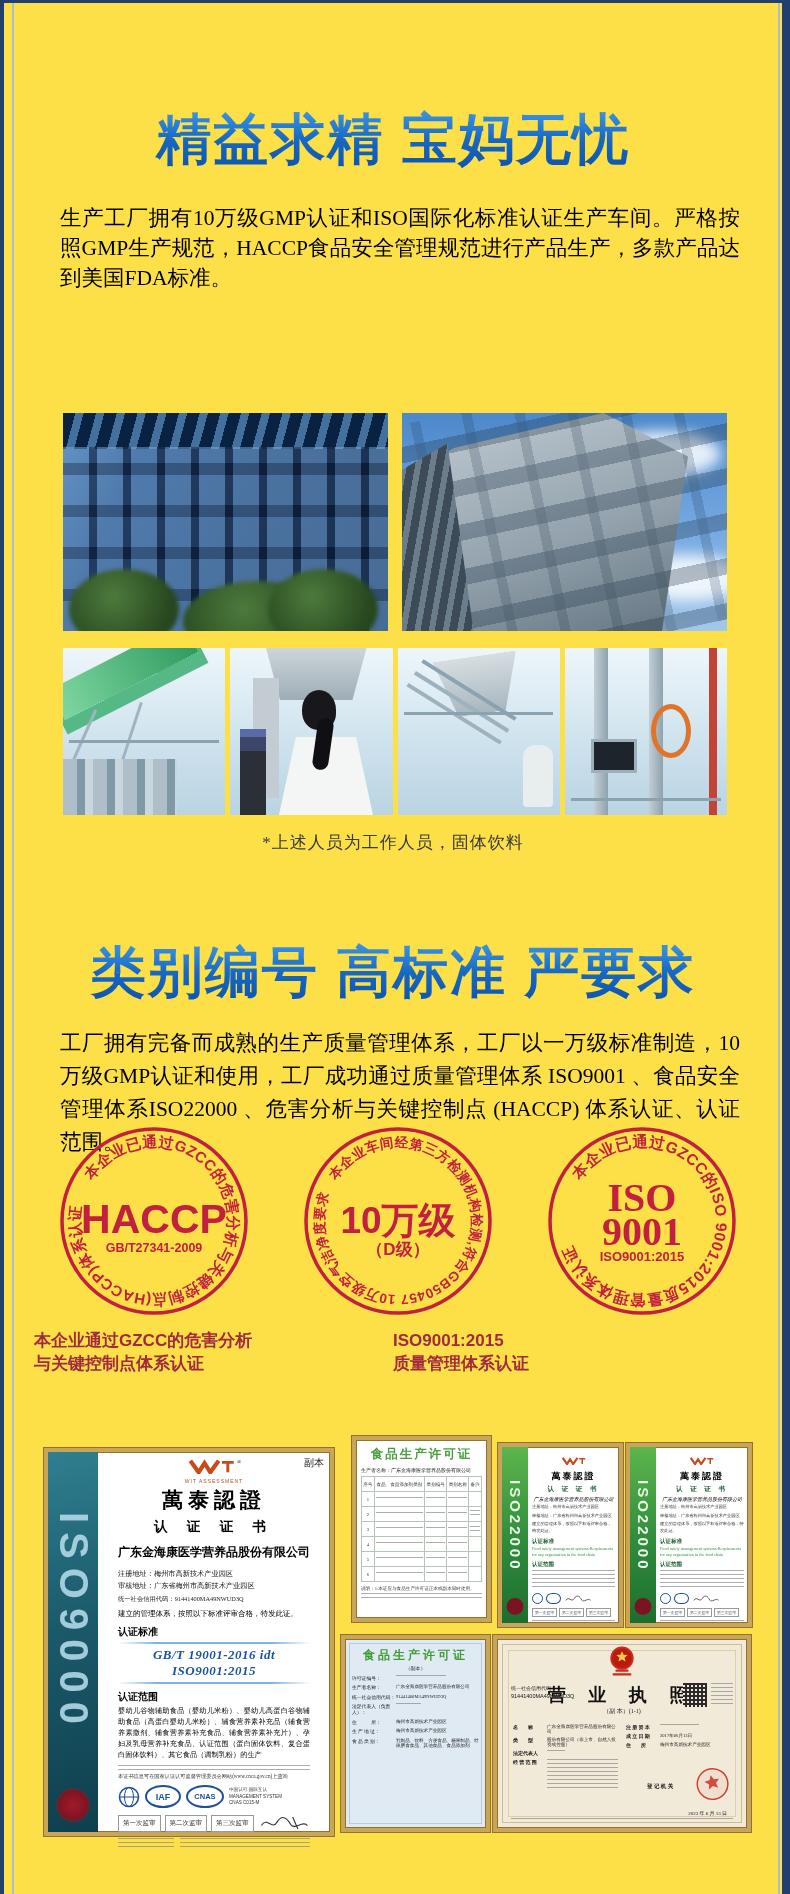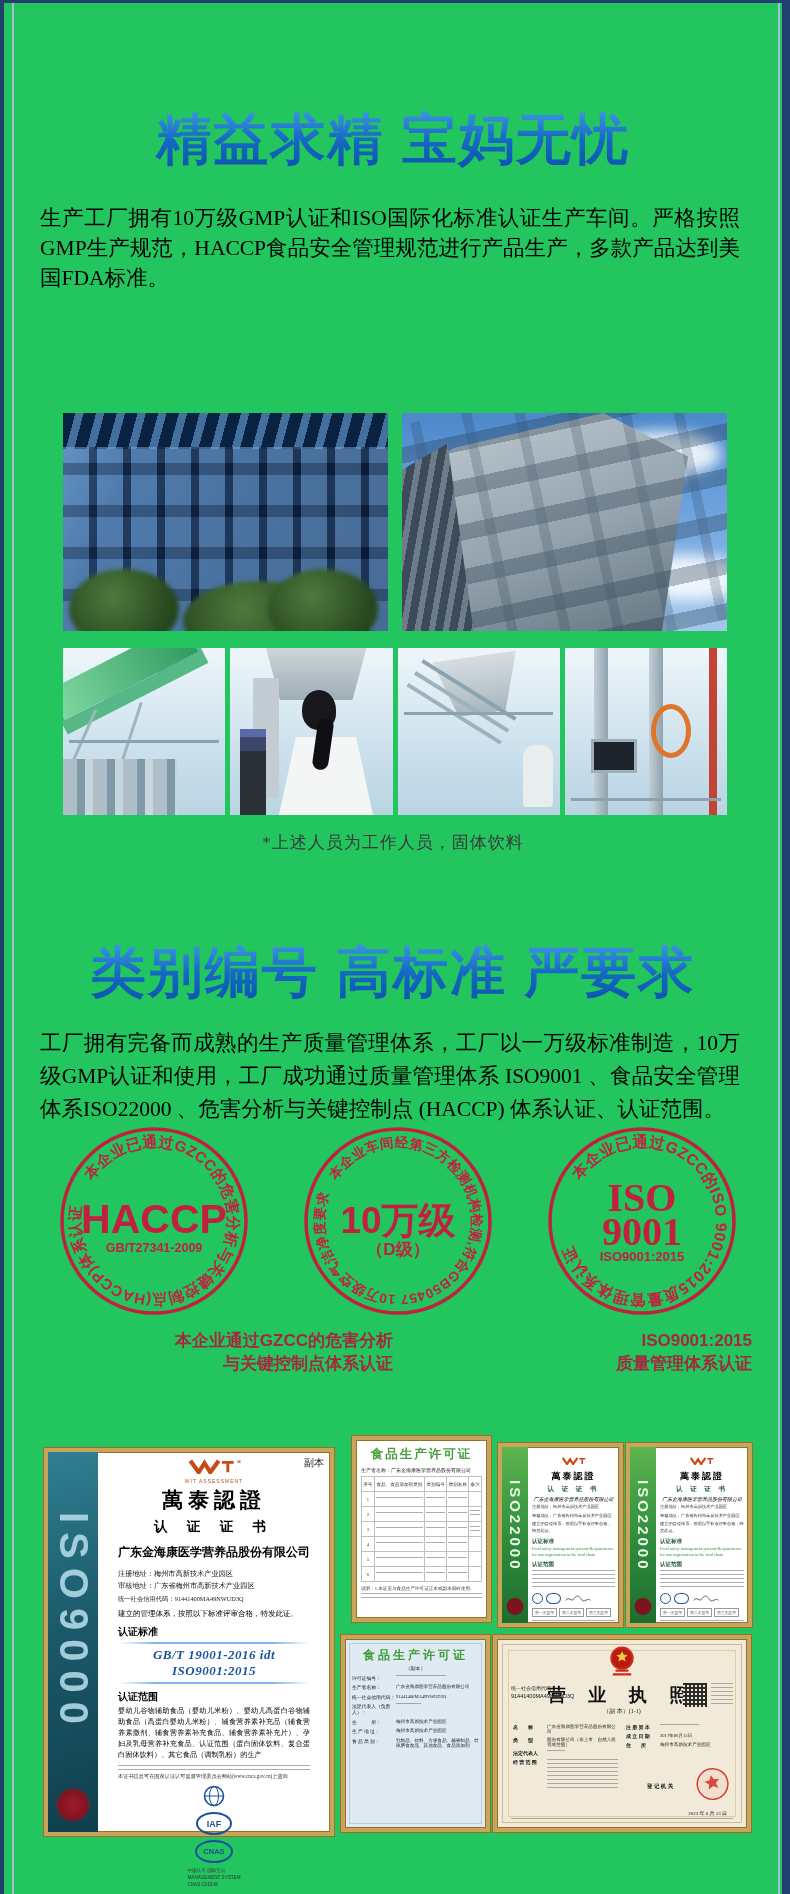--- a/index.html
+++ b/index.html
@@ -1,26 +1,26 @@
 <!DOCTYPE html>
 <html><head>
 <meta charset="utf-8">
 <style>
   html,body{margin:0;padding:0;background:#fff;}
-  .page{position:relative;width:790px;height:1894px;background:#22c55e;box-sizing:border-box;
+  .page{position:relative;width:790px;height:1894px;background:#fde047;box-sizing:border-box;
         border-left:4px solid #21406f;border-right:8px solid #21406f;border-top:3px solid #21406f;
         overflow:hidden;font-family:"Liberation Serif",serif;color:#000;}
   .edgeline{position:absolute;top:0;bottom:0;width:2px;background:#a6bcd9;}
   .edgeline.l{left:8px;} .edgeline.r{right:2px;}
 
   .big-title{position:absolute;left:0;width:100%;text-align:center;
     font-family:"Liberation Sans",sans-serif;font-weight:900;font-size:55px;letter-spacing:2px;
     color:#1467c6;background:linear-gradient(180deg,#46a0ec 0%,#1668c4 50%,#0a4fa8 100%);
     -webkit-background-clip:text;background-clip:text;-webkit-text-fill-color:transparent;}
-  .para{position:absolute;left:36px;right:42px;font-size:21.5px;line-height:30px;text-align:justify;}
+  .para{position:absolute;left:56px;right:42px;font-size:21.5px;line-height:30px;text-align:justify;}
   .para.p2{line-height:33px;}
 
   .row{position:absolute;left:59px;right:55px;display:flex;}
   .row1{top:410px;height:218px;gap:14px;}
   .row2{top:645px;height:167px;gap:5px;}
   .ph{position:relative;overflow:hidden;flex:1;}
   .ph>div{position:absolute;}
 
   
   .bldgA{background:linear-gradient(115deg,#4a79ab 0%,#24497c 22%,#1b3a66 55%,#142e52 100%);}
@@ -59,21 +59,21 @@
   .fD .col{top:0;height:100%;width:14px;background:linear-gradient(90deg,#c2ced6,#8fa2ad);}
   .fD .coil{top:56px;right:22%;width:30px;height:44px;border:5px solid #e0742a;border-radius:50%;}
   .fD .screen{bottom:42px;left:16%;width:40px;height:28px;background:#1d242c;border:3px solid #9db0ba;}
   .fD .pipe{top:0;right:6%;width:8px;height:100%;background:#c24437;}
 
   .photo-note{position:absolute;top:828px;left:0;width:100%;text-align:center;font-size:17px;color:#3a3a3a;letter-spacing:1px;}
 
   .stamps{position:absolute;top:1118px;left:50px;right:40px;display:flex;justify-content:space-between;}
   .stamp{width:200px;height:200px;}
   .scaps{position:absolute;top:1326px;left:30px;right:30px;display:flex;}
-  .scap{flex:1;text-align:right;font-family:"Liberation Sans",sans-serif;font-weight:bold;font-size:17px;line-height:23px;color:#a22a3e;}
+  .scap{flex:1;text-align:left;font-family:"Liberation Sans",sans-serif;font-weight:bold;font-size:17px;line-height:23px;color:#a22a3e;}
 
   .gold{position:absolute;background:#fff;border:4px solid #c9a55a;box-shadow:inset 0 0 0 1px #93712f,0 0 0 1px #93712f;box-sizing:border-box;}
   .band{flex:none;position:relative;display:flex;align-items:center;justify-content:center;}
   .band.teal{width:50px;background:linear-gradient(165deg,#2f7f90 0%,#1b5a6b 45%,#0f3f4d 100%);}
   .band.green{width:26px;background:linear-gradient(180deg,#5cb54d 0%,#2e8b3c 55%,#1d6e2e 100%);}
   .band-txt{writing-mode:vertical-rl;text-orientation:mixed;font-family:"Liberation Sans",sans-serif;font-weight:bold;}
   .band.teal .band-txt{color:#aed6e4;font-size:40px;letter-spacing:9px;opacity:.92;margin-bottom:40px;}
   .band.green .band-txt{color:#eaf7e6;font-size:15px;letter-spacing:3px;margin-bottom:18px;}
   .burst{position:absolute;bottom:12px;left:50%;transform:translateX(-50%);width:30px;height:30px;border-radius:50%;
          background:radial-gradient(circle,#a01b2a,#7d1220 75%);box-shadow:0 0 0 2px rgba(150,20,35,.55);}
@@ -89,21 +89,21 @@
   .company{font-size:12px;text-align:center;margin-top:8px;font-weight:bold;}
   .addrs{font-size:7.2px;line-height:1.7;margin-top:7px;color:#111;}
   .credit{font-size:6.3px;margin-top:3px;color:#222;}
   .intro{font-size:7.5px;margin-top:5px;}
   .slabel{font-size:10px;font-weight:bold;margin-top:6px;}
   .rule{height:2px;margin:3px 0;background:linear-gradient(90deg,transparent,#7fb2e8 20%,#7fb2e8 80%,transparent);}
   .standard{font-size:13px;font-style:italic;font-weight:bold;color:#19529f;text-align:center;letter-spacing:.5px;font-family:Liberation Serif, serif;}
   .scope{font-size:7.2px;line-height:11px;text-align:justify;margin-top:2px;}
   .tl{background:repeating-linear-gradient(180deg,#8a8a8a 0 1px,transparent 1px 4px);opacity:.7;}
   .query{font-size:5.2px;color:#333;margin-top:2px;}
-  .logosrow{display:flex;align-items:center;gap:5px;margin-top:5px;flex-direction:column;}
+  .logosrow{display:flex;align-items:center;gap:5px;margin-top:5px;}
   .oval{border:2px solid #1d4f9e;border-radius:50%;color:#1d4f9e;font-family:"Liberation Sans",sans-serif;font-weight:bold;
         display:flex;align-items:center;justify-content:center;}
   .oval.iaf{width:32px;height:19px;font-size:9px;}
   .oval.cnas{width:34px;height:19px;font-size:7.5px;}
   .accblock{font-size:4.6px;line-height:1.5;color:#333;font-family:"Liberation Sans",sans-serif;}
   .revrow{display:flex;align-items:center;gap:4px;margin-top:5px;}
   .revbox{border:1px solid #999;font-size:6.5px;padding:3px 4px;color:#333;}
   .c1 .foot{margin-top:5px;display:flex;gap:6px;align-items:flex-start;}
 
   .c2{left:348px;top:1433px;width:139px;height:186px;padding:6px 5px;}

